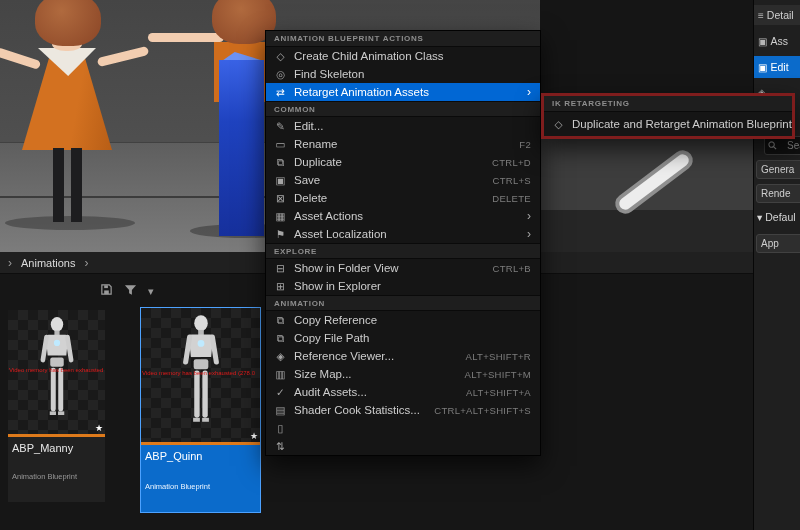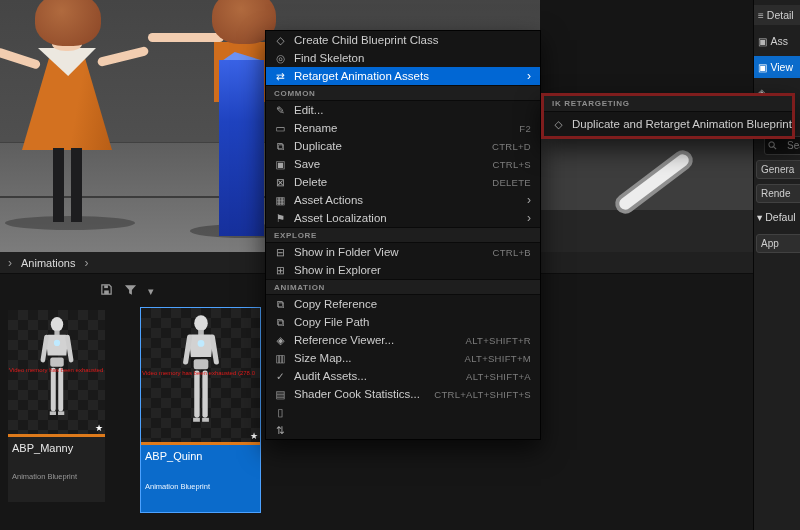--- a/index.html
+++ b/index.html
@@ -130,21 +130,21 @@
     <div class="rp-row rp-tab">
       <span class="rp-ic">≡</span>
       <span>Detail</span>
     </div>
     <div class="rp-row rp-assets">
       <span class="rp-ic">▣</span>
       <span>Ass</span>
     </div>
     <div class="rp-row rp-assetdetails">
       <span class="rp-ic">▣</span>
-      <span>View</span>
+      <span>Edit</span>
     </div>
     <div class="rp-row rp-meshicon">
       <span class="rp-ic">◈</span>
     </div>
     <div class="rp-search">
       <svg width="9" height="9" viewBox="0 0 10 10">
           <circle cx="4" cy="4" r="3" fill="none" stroke="#8a8a8a" stroke-width="1.2"></circle>
           <line x1="6.2" y1="6.2" x2="9" y2="9" stroke="#8a8a8a" stroke-width="1.2"></line>
         </svg>
       <span>Sea</span>
@@ -227,23 +227,24 @@
     <div class="dirty"></div>
     <div class="tlabel">
       <div class="aname">ABP_Quinn</div>
       <div class="atype">Animation Blueprint</div>
     </div>
         </div>
       </div>
   </section>
 
   <div class="ctx" id="ctxMenu">
+      <div class="ctx-header">ANIMATION BLUEPRINT ACTIONS</div>
       <div class="ctx-item">
         <span class="ctx-icon">◇</span>
-        <span class="ctx-label">Create Child Blueprint Class</span>
+        <span class="ctx-label">Create Child Animation Class</span>
       </div>
       <div class="ctx-item">
         <span class="ctx-icon">◎</span>
         <span class="ctx-label">Find Skeleton</span>
       </div>
       <div class="ctx-item hl">
         <span class="ctx-icon">⇄</span>
         <span class="ctx-label">Retarget Animation Assets</span>
         <span class="ctx-arrow">›</span>
       </div>

